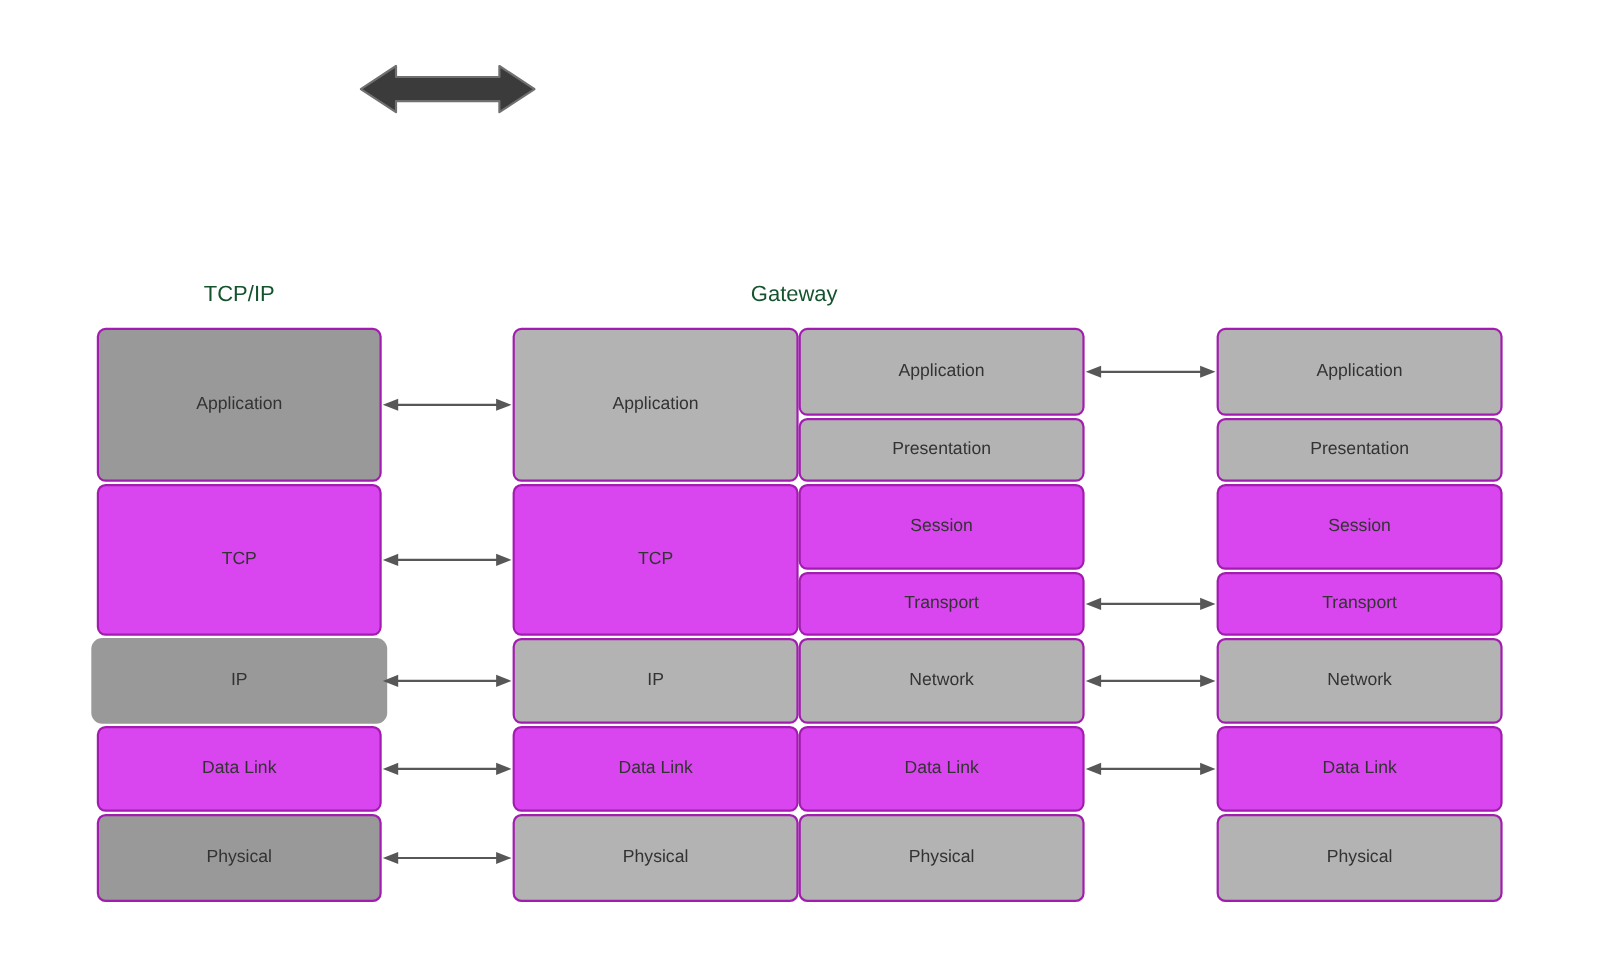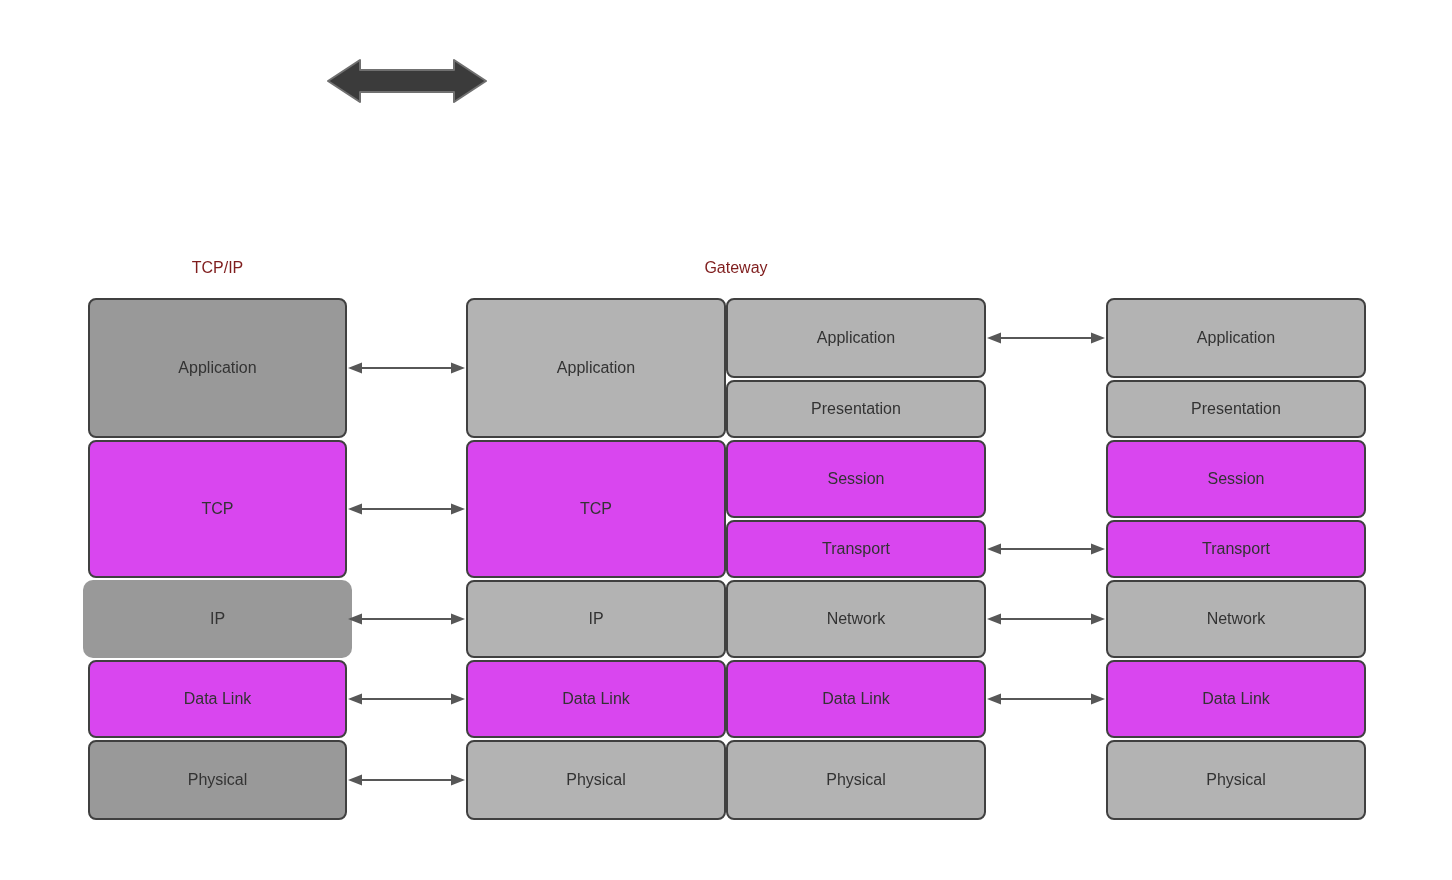--- a/index.html
+++ b/index.html
@@ -14,28 +14,28 @@
     height: 880px;
     background: #ffffff;
     overflow: hidden;
   }
   .col-header {
     position: absolute;
     height: 20px;
     display: flex;
     align-items: center;
     justify-content: center;
-    font-size: 16px;
-    color: #7f1d1d;
+    font-size: 20px;
+    color: #14532d;
     white-space: nowrap;
   }
   .layer-box {
     position: absolute;
     box-sizing: border-box;
-    border: 2px solid #404040;
+    border: 2px solid #a21caf;
     border-radius: 8px;
     display: flex;
     align-items: center;
     justify-content: center;
     font-size: 16px;
     color: #333333;
     white-space: nowrap;
   }
   .fill-dark  { background: #999999; }
   .fill-light { background: #b3b3b3; }
@@ -47,21 +47,21 @@
 </head>
 <body>
 
 <div class="canvas">
 
   <svg class="bigarrow" style="left:327px; top:58px;" width="160" height="46" viewBox="0 0 160 46">
     <polygon points="1,23 33,2 33,12 127,12 127,2 159,23 127,44 127,34 33,34 33,44" fill="#3b3b3b" stroke="#707070" stroke-width="2" stroke-linejoin="round"></polygon>
   </svg>
 
   <div class="col-header" style="left:88px; top:258px; width:259px;">TCP/IP</div>
-  <div class="col-header" style="left:476px; top:258px; width:520px;">Gateway</div>
+  <div class="col-header" style="left:462px; top:258px; width:520px;">Gateway</div>
 
   <div>
     <div class="layer-box fill-dark" style="left:88px; top:298px; width:259px; height:140px;">Application</div>
     <div class="layer-box fill-white" style="left:88px; top:440px; width:259px; height:138px;">TCP</div>
     <div class="layer-box fill-dark no-stroke" style="left:83px; top:580px; width:269px; height:78px;">IP</div>
     <div class="layer-box fill-white" style="left:88px; top:660px; width:259px; height:78px;">Data Link</div>
     <div class="layer-box fill-dark" style="left:88px; top:740px; width:259px; height:80px;">Physical</div>
   </div>
 
   <div>

